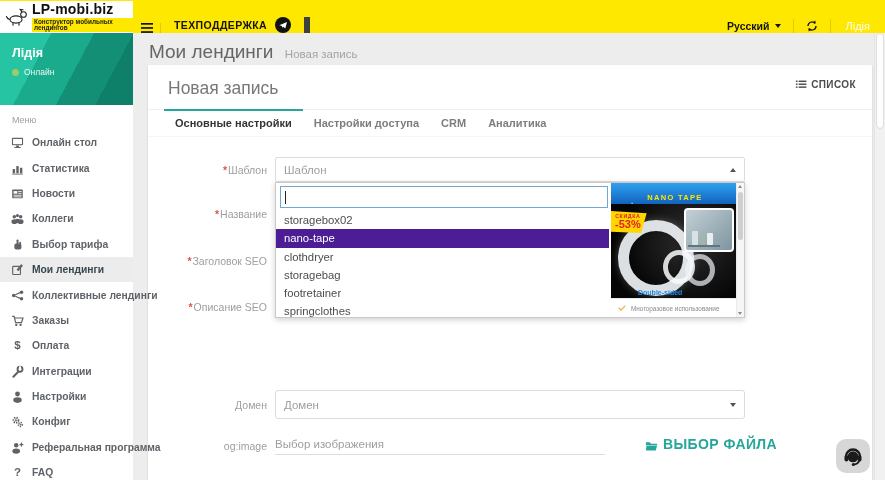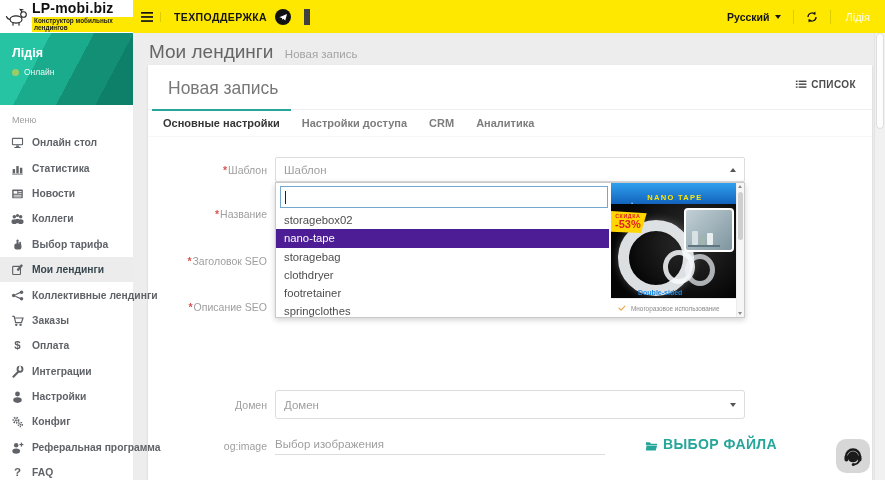--- a/index.html
+++ b/index.html
@@ -1,21 +1,21 @@
 <!DOCTYPE html>
 <html><head>
 <meta charset="utf-8">
 <style>
   html,body{margin:0;padding:0;}
   body{width:885px;height:480px;position:relative;overflow:hidden;background:#ededed;
        font-family:"Liberation Sans", sans-serif;-webkit-font-smoothing:antialiased;}
   svg{display:block;}
 
   
-  .topbar{position:absolute;top:0;left:0;right:0;height:33px;background:#ffe800;display:flex;align-items:center;z-index:60;}
+  .topbar{position:absolute;top:0;left:0;right:0;height:33px;background:#ffe800;display:flex;align-items:flex-end;z-index:60;}
   .logo{width:133px;background:#fff;display:flex;align-items:center;padding-left:5px;box-sizing:border-box;flex:none;}
   .logo-text{margin-left:3px;line-height:1;}
   .logo-title{font-size:14px;font-weight:bold;color:#101010;letter-spacing:.2px;}
   .logo-sub{font-size:6.4px;font-weight:bold;color:#1c1c1c;background:#ffe800;padding:1px 2px;margin-top:1px;display:inline-block;}
   .tb-sec{display:flex;align-items:center;justify-content:center;}
   .hamburger{width:27px;border-right:1px solid #decb00;cursor:pointer;}
   .support{padding:0 13px;gap:8px;border-right:6px solid #404040;font-size:10.5px;font-weight:bold;color:#141414;letter-spacing:.4px;cursor:pointer;}
   .tg-circle{width:16px;height:16px;border-radius:50%;background:#121212;display:flex;align-items:center;justify-content:center;}
   .tb-right{margin-left:auto;display:flex;align-items:stretch;}
   .lang{padding:0 12px;gap:5px;font-size:10.5px;font-weight:bold;color:#141414;cursor:pointer;}
@@ -40,21 +40,21 @@
   
   .main{position:absolute;left:133px;top:33px;right:0;bottom:0;background:#ededed;}
   .pagehead{position:absolute;left:16px;top:8px;white-space:nowrap;}
   .pagehead-title{font-size:19px;color:#666;}
   .pagehead-sub{font-size:11.5px;color:#a4a4a4;margin-left:7px;}
 
   .card{position:absolute;left:15px;top:32px;width:724px;height:440px;background:#fff;box-shadow:0 1px 2px rgba(0,0,0,.14);}
   .card-title{position:absolute;left:20px;top:13px;font-size:17.5px;color:#787878;}
   .list-btn{position:absolute;right:12px;top:10px;display:flex;align-items:center;gap:4px;font-size:10px;font-weight:bold;color:#4c4c4c;letter-spacing:.4px;cursor:pointer;padding:3px 4px;}
 
-  .tabs{position:absolute;left:0;right:0;top:44px;height:26px;border-top:1px solid #efefef;border-bottom:1px solid #f7f7f7;display:flex;padding-left:4px;}
+  .tabs{position:absolute;left:0;right:0;top:44px;height:26px;border-top:1px solid #efefef;border-bottom:1px solid #f7f7f7;display:flex;padding-left:16px;}
   .tab{padding:0 11px;display:flex;align-items:center;font-size:11px;font-weight:bold;color:#7d7d7d;position:relative;cursor:pointer;}
   .tab.active{color:#353535;}
   .tab.active::before{content:'';position:absolute;top:-1px;left:0;right:0;height:2px;background:#26a69a;}
 
   .flabel{position:absolute;left:0;width:119px;text-align:right;font-size:10.5px;color:#9e9e9e;}
   .req{color:#d9534f;font-weight:bold;margin-right:1px;}
 
   .sel{position:absolute;left:127px;width:470px;box-sizing:border-box;background:#fff;border:1px solid #dcdcdc;display:flex;align-items:center;padding:0 8px;font-size:11.5px;color:#9e9e9e;cursor:pointer;}
   .sel-template{top:92px;height:25px;border-radius:2px;}
   .sel-domain{top:325px;height:29px;border-radius:3px;}
@@ -432,22 +432,22 @@
     </div>
 
     <div class="dropdown">
       <div class="dd-search">
         <span class="fake-caret"></span>
         <span></span>
       </div>
       <div class="dd-options">
         <div class="opt">storagebox02</div>
         <div class="opt highlight">nano-tape</div>
+        <div class="opt">clothdryer</div>
         <div class="opt">storagebag</div>
-        <div class="opt">clothdryer</div>
         <div class="opt">footretainer</div>
         <div class="opt">springclothes</div>
       </div>
 
       <div class="preview">
         <div class="pv-head">
           <div class="pv-title">NANO TAPE</div>
           <div class="pv-sub">КЛЕЙКАЯ ЛЕНТА НОВОГО ПОКОЛЕНИЯ</div>
         </div>
         <div class="pv-photo">

